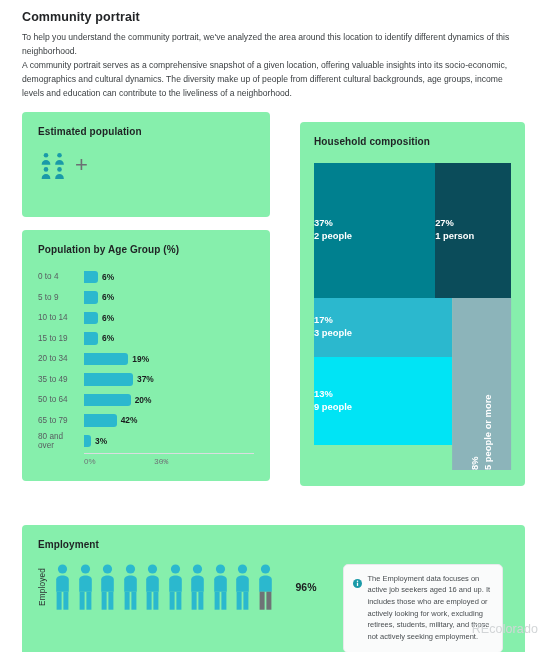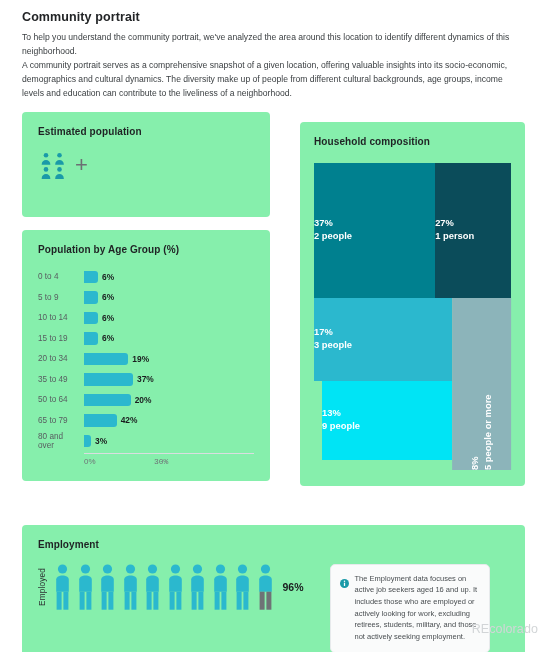--- a/index.html
+++ b/index.html
@@ -87,21 +87,21 @@
   
   .emp-card { margin: 13px 22px 0 22px; padding: 14px 16px 18px 16px; position: relative; }
   .emp-body { display: flex; align-items: flex-start; margin-top: 14px; }
   .emp-chart { display: flex; align-items: center; flex: 0 0 auto; }
   .emp-axis-label {
     font-size: 8.2px; color: #2c2f31; writing-mode: vertical-rl;
     transform: rotate(180deg); margin-right: 7px; letter-spacing: .2px;
   }
   .people { display: flex; align-items: flex-end; gap: 5.5px; }
   .person { width: 17px; height: 46px; position: relative; }
-  .emp-pct { font-size: 10.5px; font-weight: bold; color: #1a1c1e; margin-left: 9px; }
+  .emp-pct { font-size: 10.5px; font-weight: bold; color: #1a1c1e; margin-left: 22px; }
   .tooltip {
     margin-left: 26px; background: #fafbfb; border: 1px solid #e7eaec;
     border-radius: 5px; padding: 8px 10px 9px 9px; width: 160px;
     display: flex; gap: 6px;
   }
   .tt-icon { flex: 0 0 9px; margin-top: 1px; }
   .tt-text { font-size: 7.5px; line-height: 1.56; color: #4a4f52; }
 
   .watermark {
     position: absolute; right: 9px; bottom: 16px;
@@ -231,25 +231,25 @@
               <span class="tm-pct">37%</span>
               <span class="tm-lbl">2 people</span>
             </div>
             <div class="tm-cell" style="flex: 1 1 auto; background: rgb(11, 76, 90);">
               <span class="tm-pct">27%</span>
               <span class="tm-lbl">1 person</span>
             </div>
           </div>
           <div class="tm-row bottom">
             <div class="tm-col" style="flex:0 0 70%;">
-              <div class="tm-cell" style="height: 83px; background: rgb(43, 184, 206);">
+              <div class="tm-cell" style="height: 59px; background: rgb(43, 184, 206);">
                 <span class="tm-pct">17%</span>
                 <span class="tm-lbl">3 people</span>
               </div>
-              <div class="tm-cell" style="height: 79px; background: rgb(0, 228, 245); margin-left: 8px;">
+              <div class="tm-cell" style="height: 88px; background: rgb(0, 228, 245);">
                 <span class="tm-pct">13%</span>
                 <span class="tm-lbl">9 people</span>
               </div>
             </div>
             <div class="tm-cell tm-vert" style="flex: 1 1 auto; background: rgb(140, 180, 186);">
               <span class="tm-pct">8%</span>
               <span class="tm-lbl">5 people or more</span>
             </div>
           </div>
         </div>

